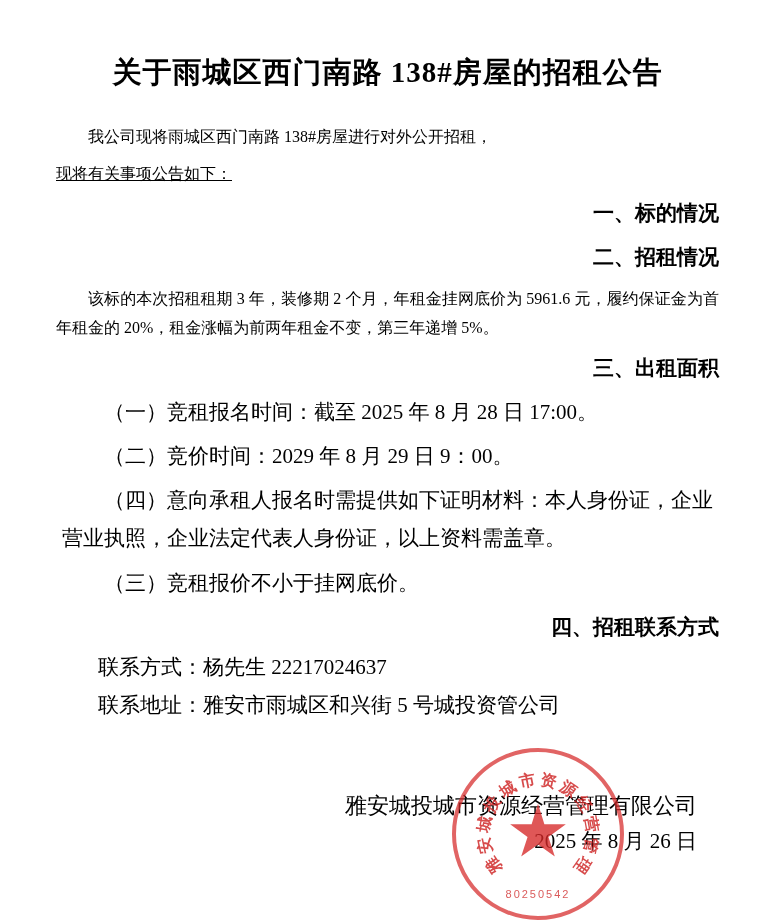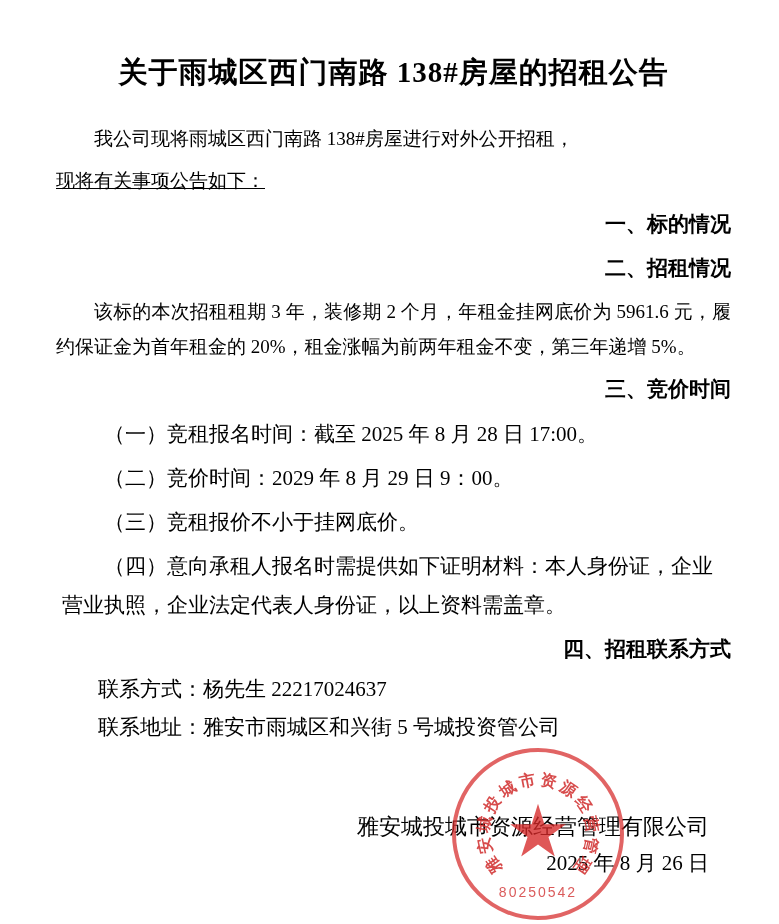--- a/index.html
+++ b/index.html
@@ -13,32 +13,32 @@
     position: relative;
     overflow: hidden;
     font-family: "Liberation Serif", "DejaVu Serif", serif;
     color: #000000;
   }
   .page {
     position: relative;
     width: 779px;
     height: 924px;
     box-sizing: border-box;
-    padding: 46px 48px 0 56px;
+    padding: 46px 60px 0 56px;
   }
   .doc-title {
     text-align: center;
     font-size: 29px;
     font-weight: bold;
     letter-spacing: 1px;
     margin: 8px 0 30px 0;
     line-height: 1.3;
   }
   .para {
-    font-size: 19px;
+    font-size: 16px;
     line-height: 1.82;
     text-indent: 2em;
     margin: 8px 0 2px 0;
     text-align: justify;
   }
   .para.noindent {
     text-indent: 0;
     text-decoration: underline;
   }
   .section-head {
@@ -120,46 +120,46 @@
     font-family: "Liberation Serif", serif;
     transform-origin: 0 0;
     white-space: nowrap;
   }
   .seal-code {
     position: absolute;
     bottom: 20px;
     left: 0;
     width: 100%;
     text-align: center;
-    font-size: 14px;
+    font-size: 11px;
     letter-spacing: 2px;
     color: rgba(206, 35, 35, 0.75);
     font-family: "Liberation Sans", sans-serif;
   }
 </style>
 </head>
 <body>
 
 <div class="page">
 
   <h1 class="doc-title">关于雨城区西门南路 138#房屋的招租公告</h1>
 
   <p class="para">我公司现将雨城区西门南路 138#房屋进行对外公开招租，</p>
   <p class="para noindent">现将有关事项公告如下：</p>
 
   <h2 class="section-head">一、标的情况</h2>
 
   <h2 class="section-head">二、招租情况</h2>
   <p class="para">该标的本次招租租期 3 年，装修期 2 个月，年租金挂网底价为 5961.6 元，履约保证金为首年租金的 20%，租金涨幅为前两年租金不变，第三年递增 5%。</p>
 
-  <h2 class="section-head">三、竞价时间</h2>
+  <h2 class="section-head">三、出租面积</h2>
   <p class="sub-item">（一）竞租报名时间：截至 2025 年 8 月 28 日 17:00。</p>
   <p class="sub-item">（二）竞价时间：2029 年 8 月 29 日 9：00。</p>
+  <p class="sub-item">（四）意向承租人报名时需提供如下证明材料：本人身份证，企业营业执照，企业法定代表人身份证，以上资料需盖章。</p>
   <p class="sub-item">（三）竞租报价不小于挂网底价。</p>
-  <p class="sub-item">（四）意向承租人报名时需提供如下证明材料：本人身份证，企业营业执照，企业法定代表人身份证，以上资料需盖章。</p>
 
   <h2 class="section-head">四、招租联系方式</h2>
   <p class="contact-line">联系方式：杨先生 22217024637</p>
   <p class="contact-line">联系地址：雅安市雨城区和兴街 5 号城投资管公司</p>
 
   <div class="signature">
     <div class="sig-name">雅安城投城市资源经营管理有限公司</div>
     <div class="sig-date">2025 年 8 月 26 日</div>
   </div>
 

